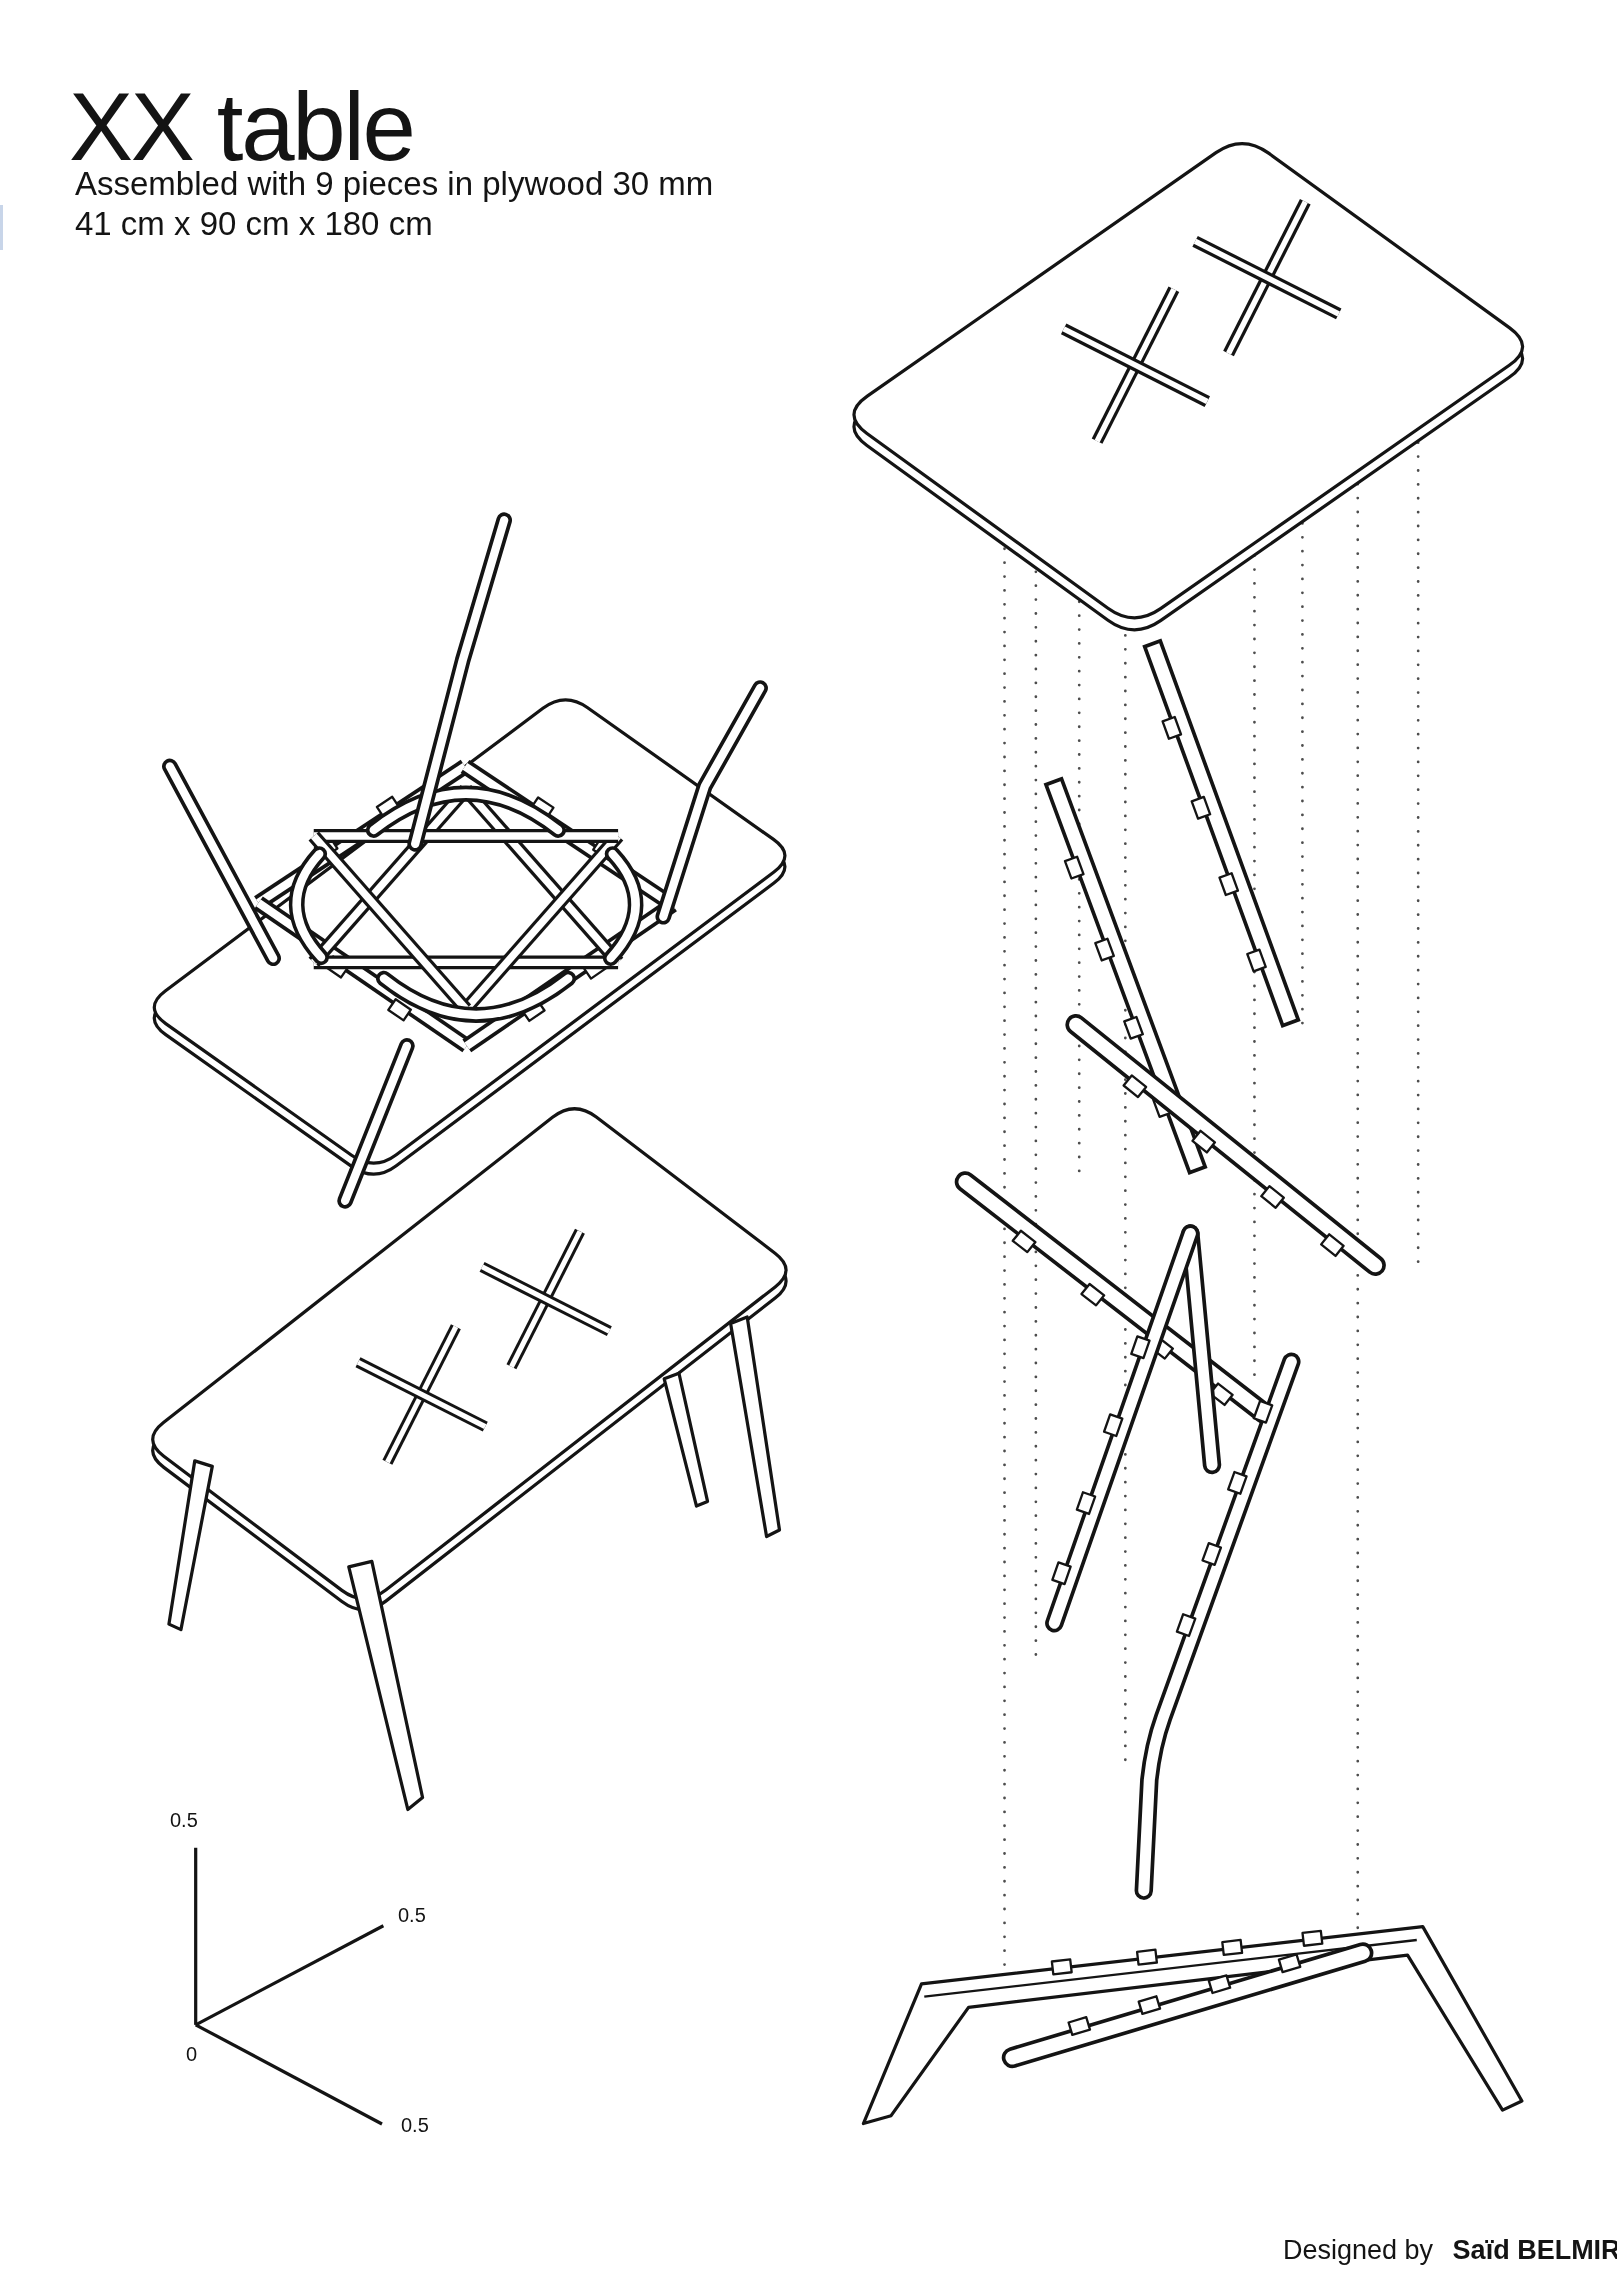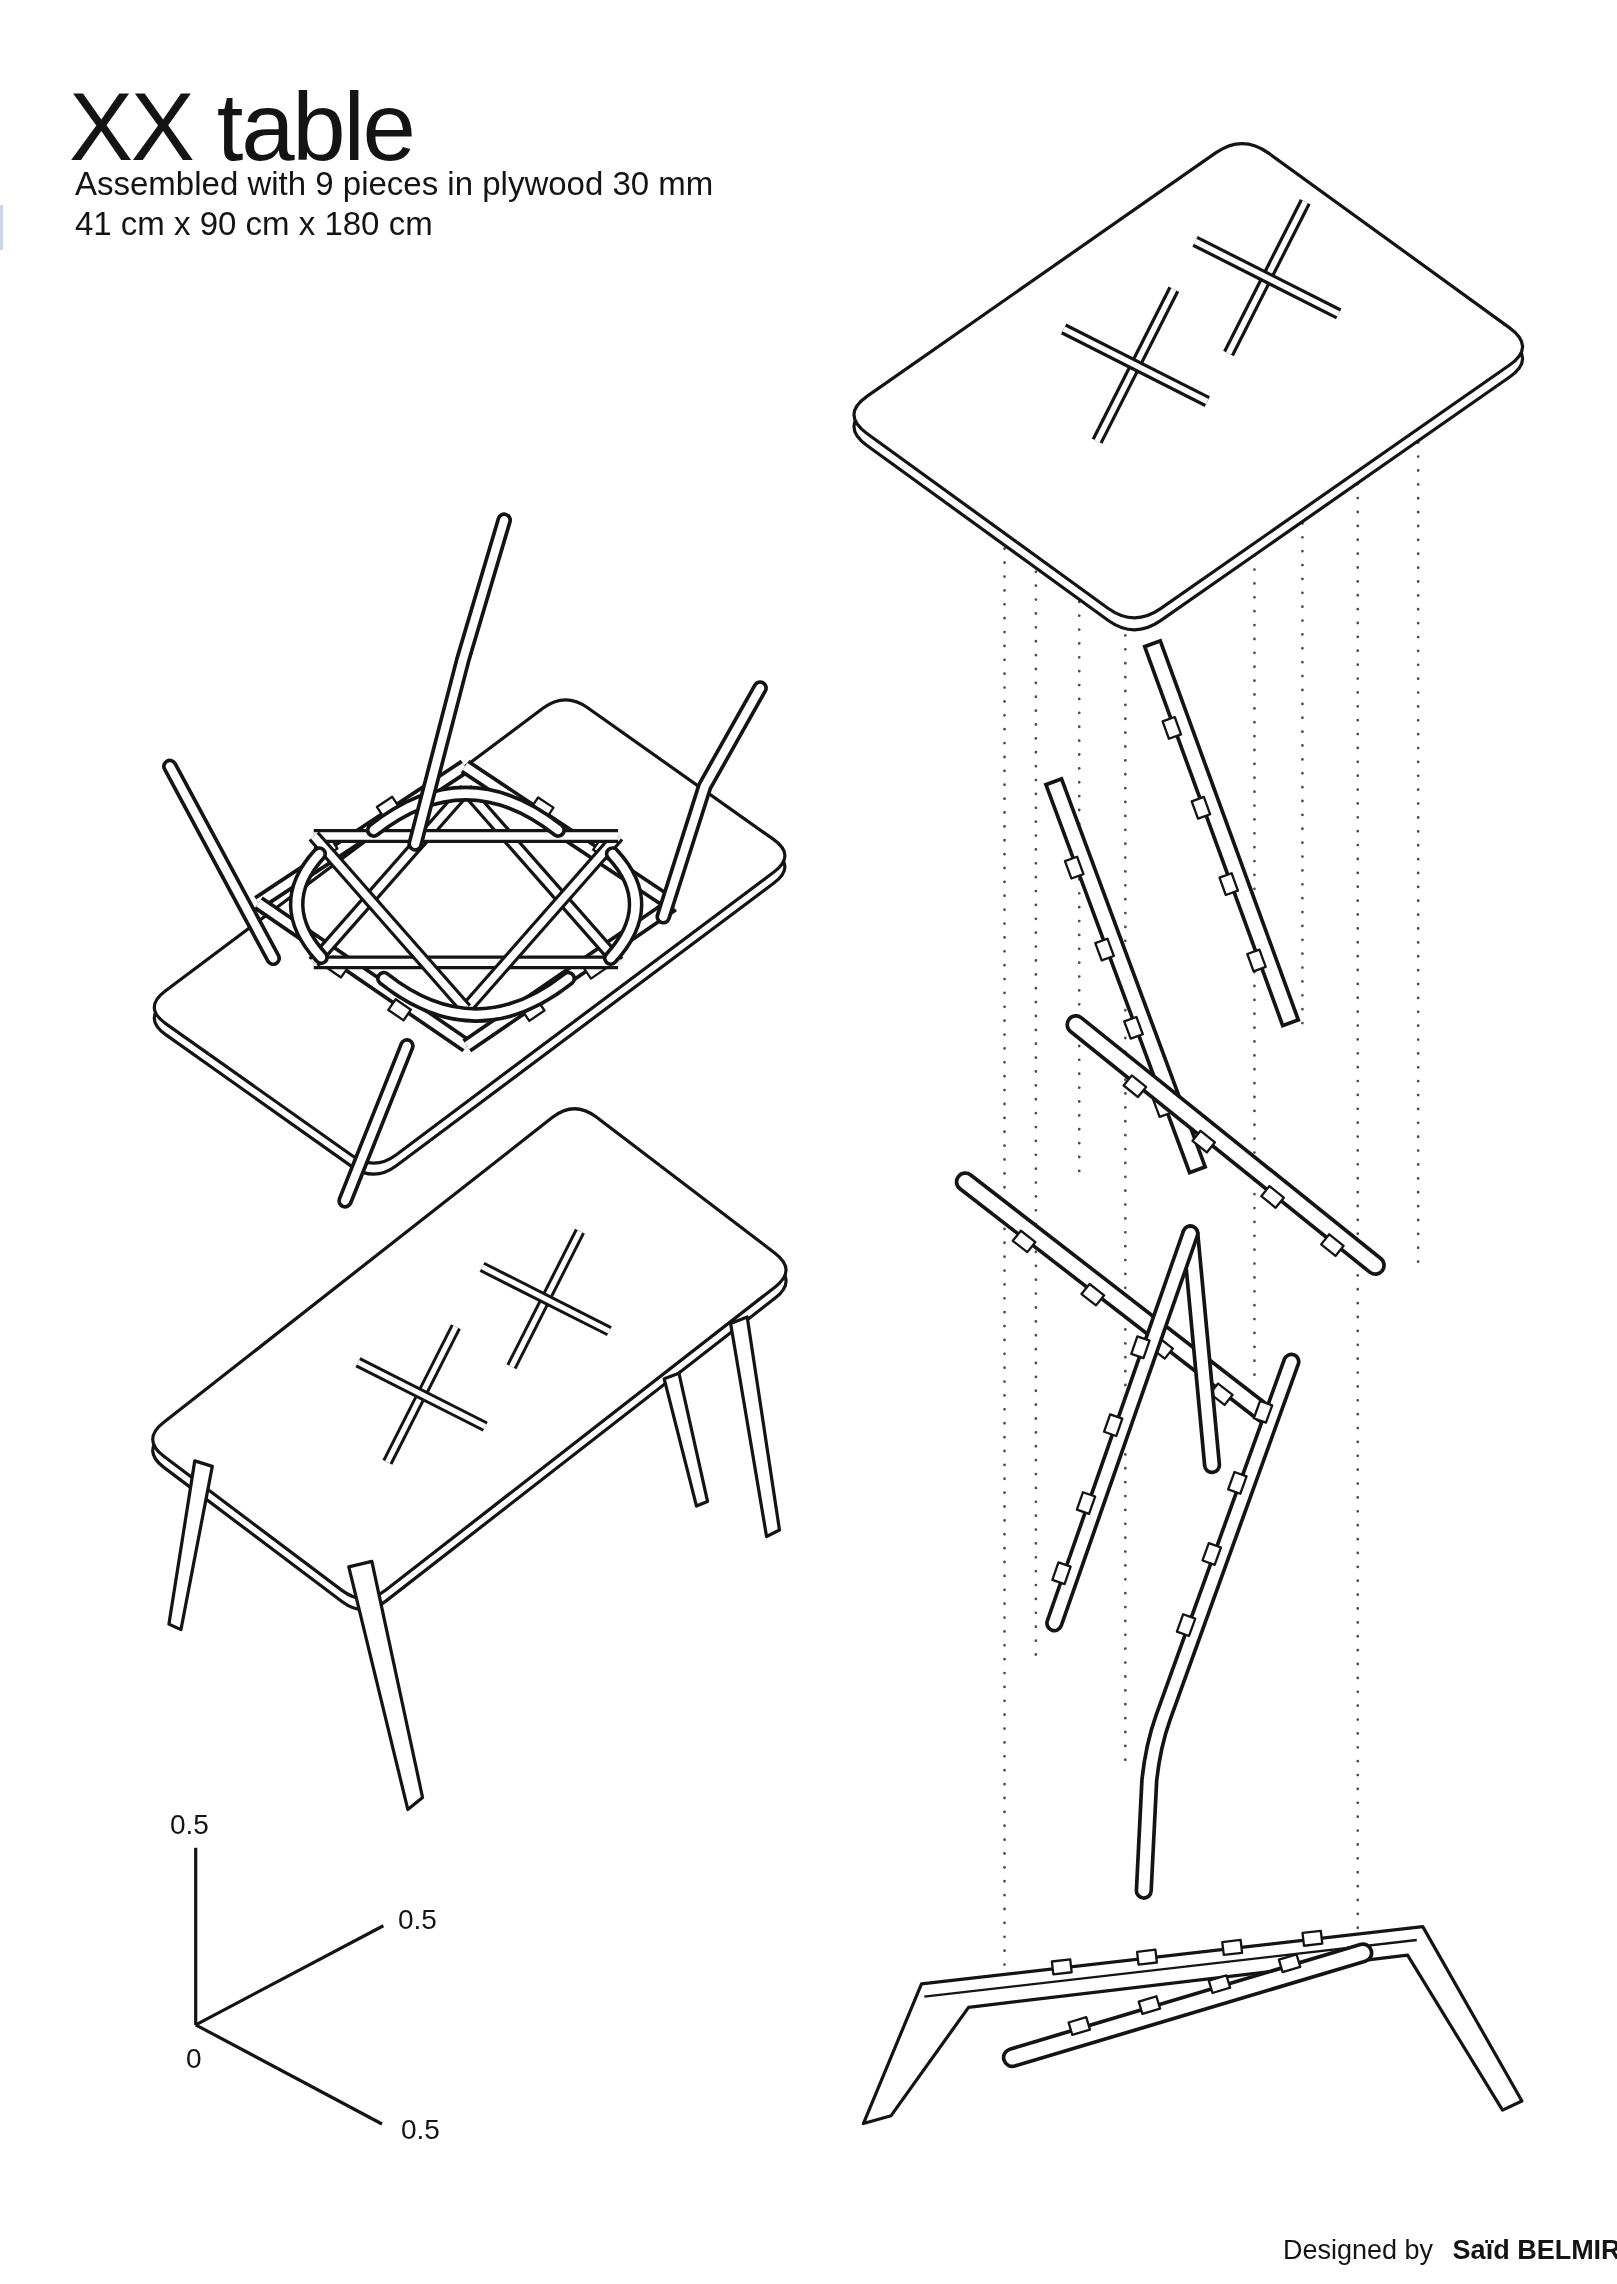--- a/index.html
+++ b/index.html
@@ -5,21 +5,21 @@
   html,body{margin:0;padding:0;background:#ffffff;}
   body{
     width:1618px;height:2284px;position:relative;overflow:hidden;
     font-family:"Liberation Sans","DejaVu Sans",sans-serif;color:#141414;
   }
   .abs{position:absolute;}
   #page-title{left:69px;top:79px;font-size:96px;font-weight:300;letter-spacing:-2.3px;line-height:1;white-space:nowrap;}
   #page-subtitle{left:75px;top:164px;font-size:33px;font-weight:300;line-height:1.2;white-space:nowrap;}
   #credit-line{left:1283px;top:2235px;font-size:27px;font-weight:400;white-space:nowrap;}
   #credit-line .name{font-weight:700;margin-left:12px;}
-  .axis-label{font-size:28px;font-weight:400;}
+  .axis-label{font-size:20px;font-weight:400;}
   #axis-label-up{left:170px;top:1809px;}
   #axis-label-ne{left:398px;top:1904px;}
   #axis-label-se{left:401px;top:2114px;}
   #axis-label-origin{left:186px;top:2043px;}
   #edge-strip{left:0;top:205px;width:3.2px;height:45px;}
   svg{position:absolute;left:0;top:0;}
 </style>
 </head>
 <body>
 

